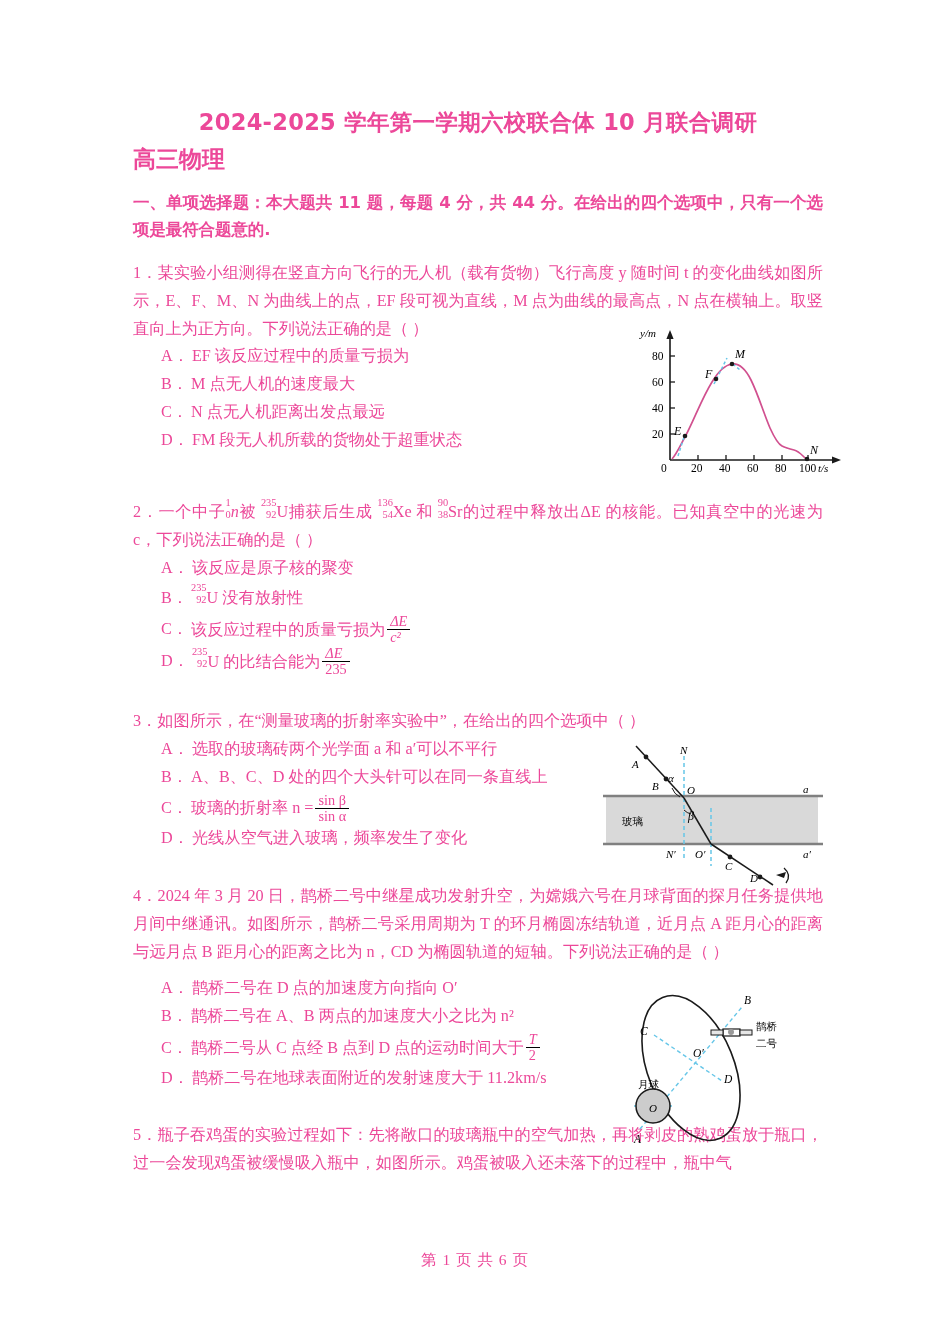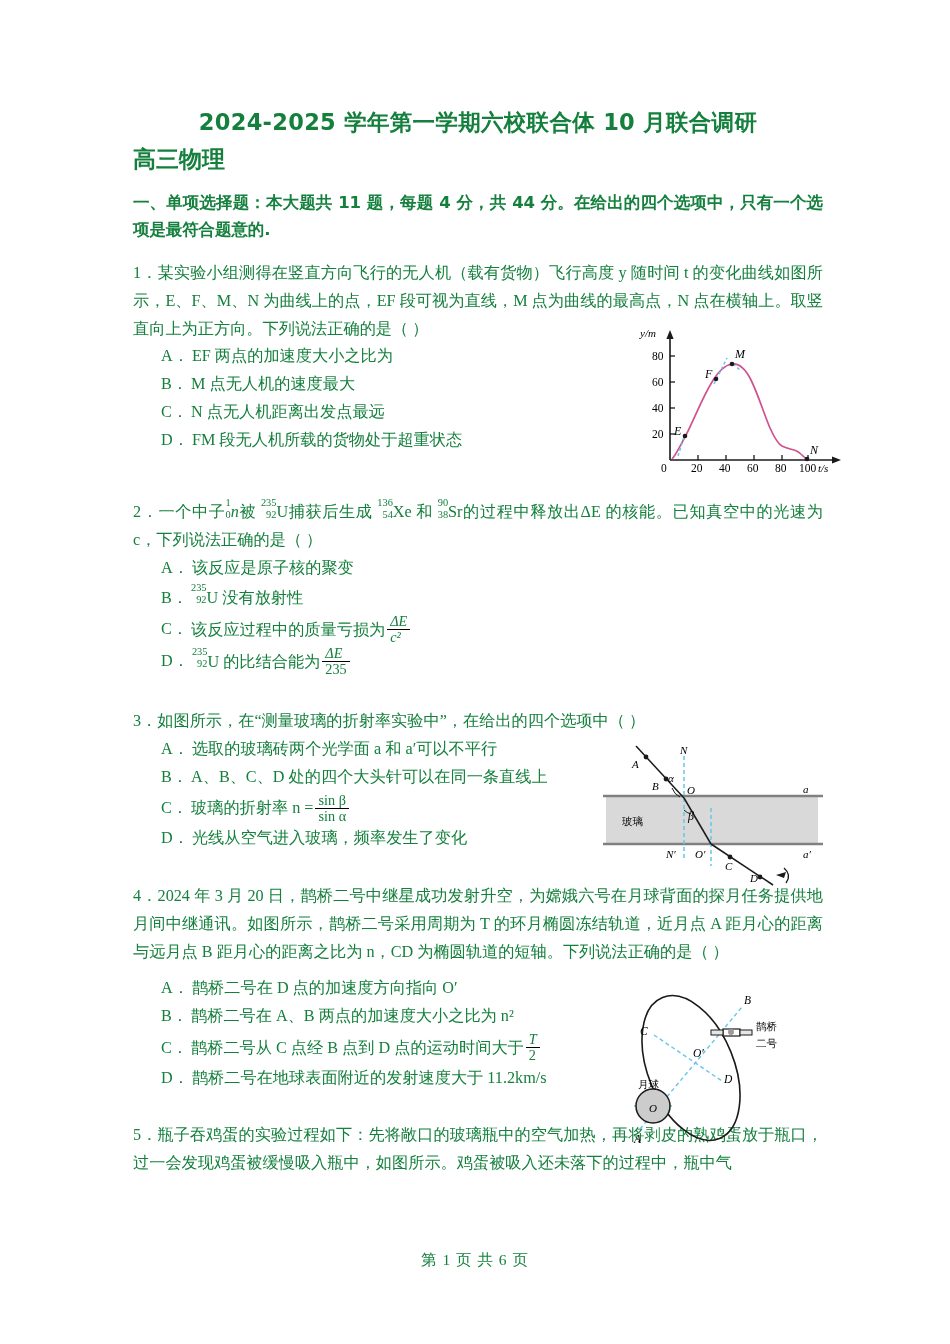--- a/index.html
+++ b/index.html
@@ -6,21 +6,21 @@
     margin: 0;
     padding: 0;
     background: #ffffff;
   }
   .page {
     position: relative;
     width: 950px;
     height: 1344px;
     background: #ffffff;
     font-family: "Liberation Serif", "DejaVu Serif", serif;
-    color: #15803d;
+    color: #ec4899;
     overflow: hidden;
     box-sizing: border-box;
   }
   .content {
     position: absolute;
     left: 133px;
     top: 105px;
     width: 690px;
   }
 
@@ -128,21 +128,21 @@
   <div class="content">
 
     <h1 class="doc-title">2024-2025 学年第一学期六校联合体 10 月联合调研</h1>
     <h2 class="doc-subtitle">高三物理</h2>
 
     <p class="section-head">一、单项选择题：本大题共 11 题，每题 4 分，共 44 分。在给出的四个选项中，只有一个选项是最符合题意的.</p>
 
     <div class="question" style="margin-top:16px;">
       <p class="qtext"><span>1．</span><span>某实验小组测得在竖直方向飞行的无人机（载有货物）飞行高度 y 随时间 t 的变化曲线如图所示，E、F、M、N 为曲线上的点，EF 段可视为直线，M 点为曲线的最高点，N 点在横轴上。取竖直向上为正方向。下列说法正确的是（      ）</span></p>
       <ul class="options">
-        <li><span class="opt-label">A．</span><span>EF 两点的加速度大小之比为</span></li>
+        <li><span class="opt-label">A．</span><span>EF 该反应过程中的质量亏损为</span></li>
         <li><span class="opt-label">B．</span><span>M 点无人机的速度最大</span></li>
         <li><span class="opt-label">C．</span><span>N 点无人机距离出发点最远</span></li>
         <li><span class="opt-label">D．</span><span>FM 段无人机所载的货物处于超重状态</span></li>
       </ul>
     </div>
 
     <div class="question" style="margin-top:44px;">
       <p class="qtext"><span>2．</span><span>一个中子</span><span class="nuc"><span>1</span><span class="z">0</span></span><span class="it">n</span><span>被</span>&nbsp;<span class="nuc"><span>235</span><span class="z">92</span></span><span>U</span><span>捕获后生成</span>&nbsp;<span class="nuc"><span>136</span><span class="z">54</span></span><span>Xe</span>&nbsp;<span>和</span>&nbsp;<span class="nuc"><span>90</span><span class="z">38</span></span><span>Sr</span><span>的过程中释放出ΔE 的核能。已知真空中的光速为 c，下列说法正确的是（      ）</span></p>
       <ul class="options">
         <li><span class="opt-label">A．</span><span>该反应是原子核的聚变</span></li>

